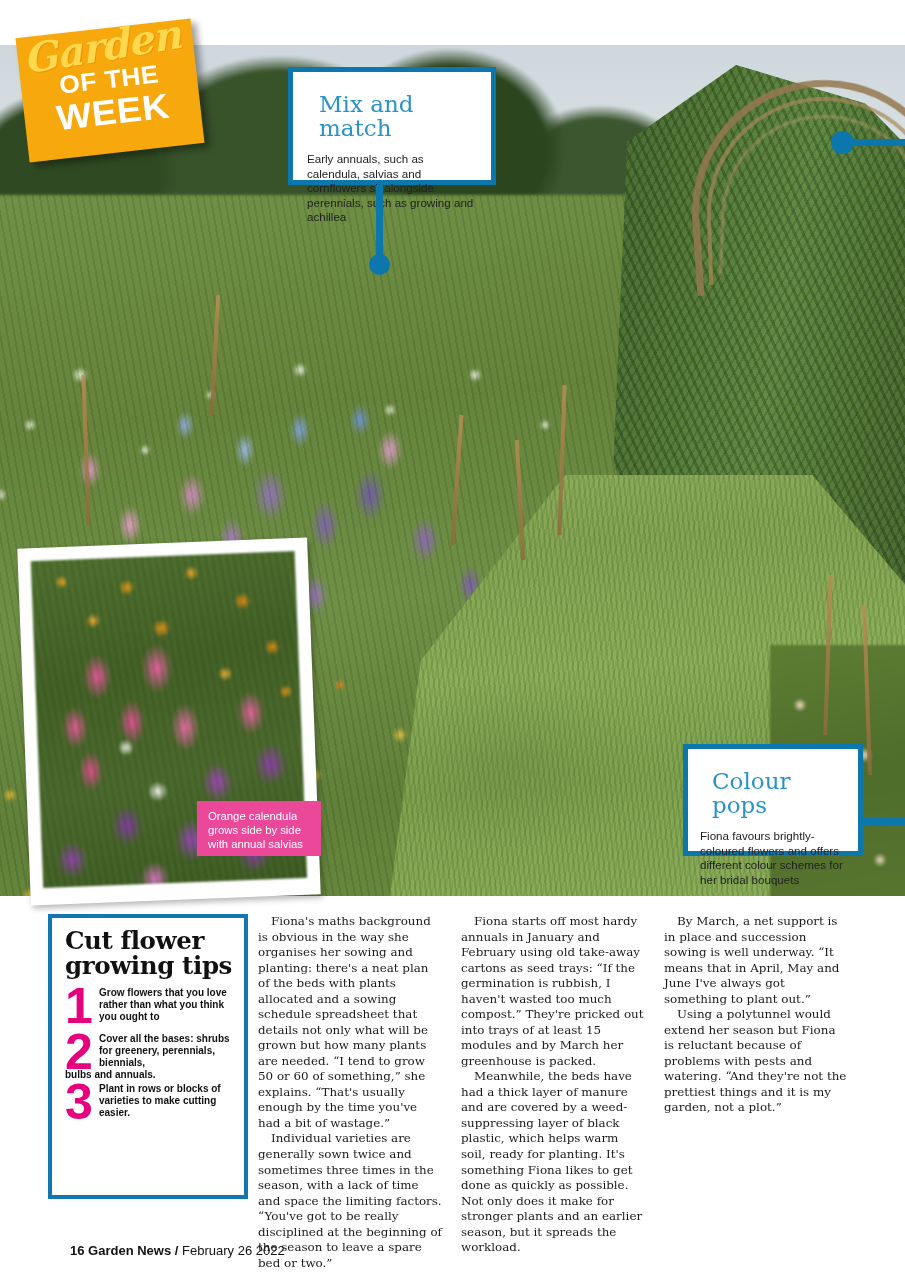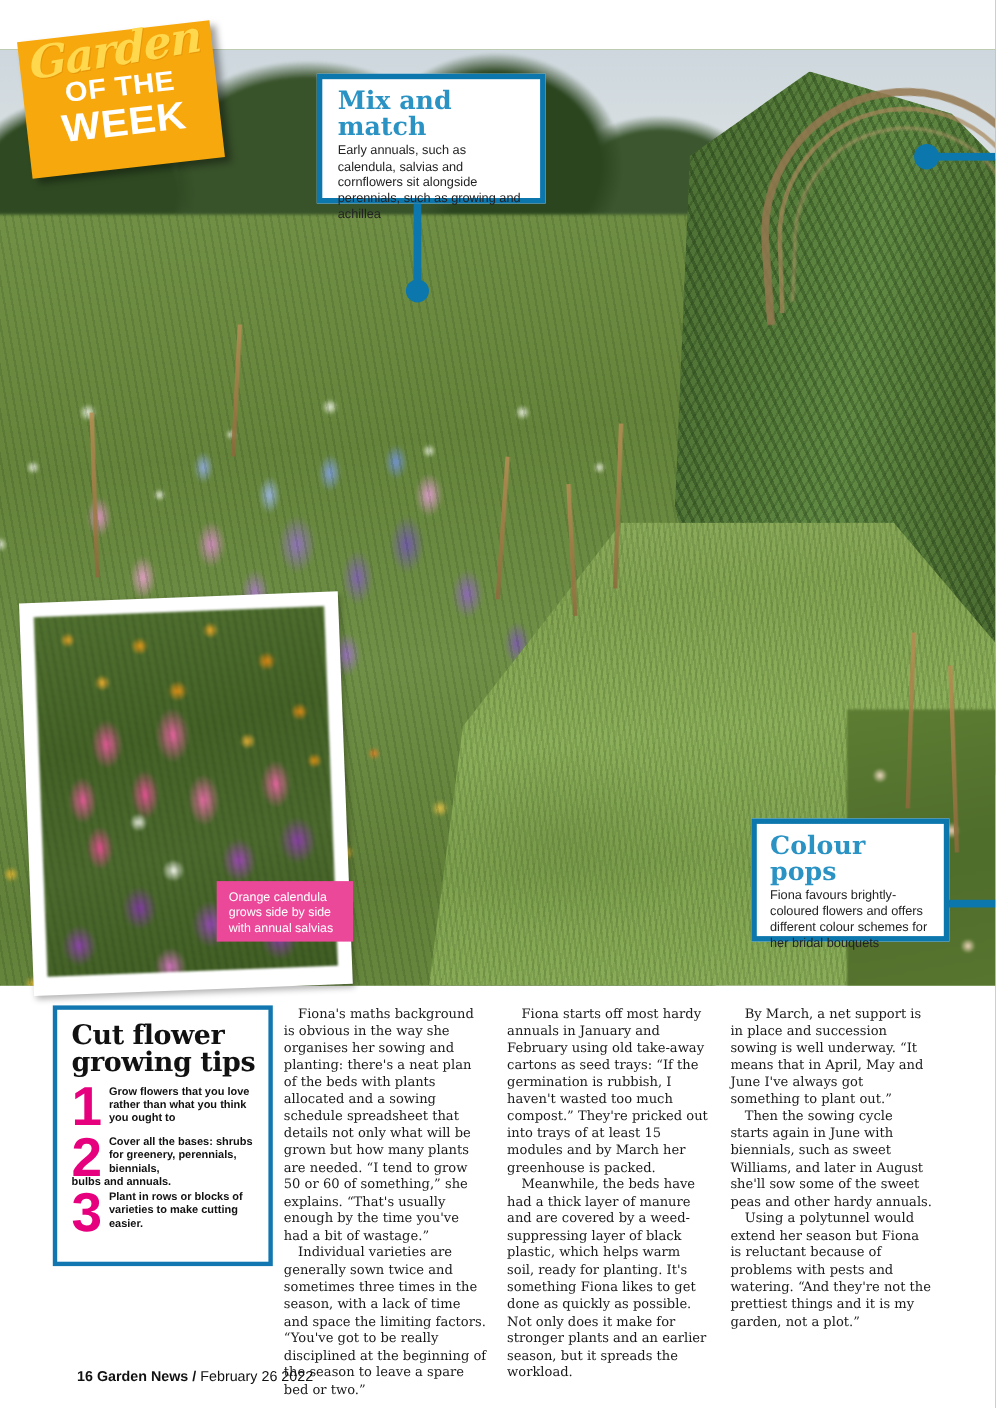--- a/index.html
+++ b/index.html
@@ -126,22 +126,22 @@
     font-size:40px;color:#ffd84d;line-height:.95;letter-spacing:-1px;
     transform:rotate(-3deg) skewX(-6deg);text-shadow:1px 1px 0 rgba(200,120,0,.35);
     margin-top:-4px;}
   .badge-l1,.badge-l2{font-family:"Liberation Sans",sans-serif;font-weight:700;color:#fff;
     letter-spacing:.5px;line-height:1;}
   .badge-l1{font-size:25px;margin-top:2px;transform:scaleX(1.06);}
   .badge-l2{font-size:35px;margin-top:2px;transform:scaleX(1.06);}
 
   
   .callout{position:absolute;background:#ffffff;border:5px solid #0c77ad;box-sizing:border-box;}
-  .callout .c-title{font-family:"DejaVu Serif",serif;color:#2b93c4;font-weight:700;
-    line-height:1.05;margin:0;}
+  .callout .c-title{font-family:"DejaVu Serif",serif;color:#2b93c4;font-weight:400;
+    line-height:1.05;margin:12px;}
   .callout .c-body{color:#222;line-height:1.25;margin:2px 0 0 0;}
   #callout-mix{left:288px;top:67px;width:208px;height:118px;padding:8px 12px 6px 14px;}
   #callout-mix .c-title{font-size:23px;}
   #callout-mix .c-body{font-size:11.6px;}
   #callout-colour{left:683px;top:744px;width:180px;height:112px;padding:8px 10px 6px 12px;}
   #callout-colour .c-title{font-size:23px;}
   #callout-colour .c-body{font-size:11.6px;}
   
   .stem{position:absolute;background:#0c77ad;}
   #stem-mix{left:376px;top:185px;width:7px;height:78px;}
@@ -184,21 +184,21 @@
       linear-gradient(170deg,#4c6b2c 0%,#3f5c23 35%,#47642a 65%,#3b5720 100%);
     filter:blur(1.1px);}
   .inset-tex{position:absolute;inset:0;opacity:.4;
     background:repeating-linear-gradient(82deg,rgba(30,55,18,.4) 0 2px,rgba(140,180,95,.18) 2px 7px);}
   .inset-cap{position:absolute;left:197px;top:801px;width:124px;height:55px;
     background:#ec4899;color:#fff;box-sizing:border-box;padding:8px 9px 6px 11px;
     font-size:11.3px;line-height:1.26;}
 
   
   .article{position:absolute;left:0;top:908px;width:905px;height:300px;}
-  .tipsbox{position:absolute;left:48px;top:6px;width:200px;height:237px;
+  .tipsbox{position:absolute;left:48px;top:6px;width:200px;height:285px;
     border:4px solid #1277b0;background:#fff;box-sizing:border-box;padding:10px 11px 8px 13px;}
   .tips-title{font-family:"DejaVu Serif",serif;font-weight:700;color:#111;
     font-size:24.5px;line-height:1.02;letter-spacing:-.4px;margin:0 0 9px 0;}
   .tip{position:relative;min-height:44px;margin-bottom:2px;}
   .tip-num{position:absolute;left:0;top:-6px;font-family:"Liberation Sans",sans-serif;
     font-weight:700;font-size:50px;line-height:1;color:#e6007e;}
   .tip-txt{font-size:10px;line-height:1.2;color:#111;font-weight:700;padding-left:34px;}
   .tip .tip-rest{padding-left:0;}
 
   .cols{position:absolute;left:258px;top:6px;width:610px;height:290px;}
@@ -300,21 +300,20 @@
       <div class="col" id="col1">
         <p class="first">Fiona's maths background is obvious in the way she organises her sowing and planting: there's a neat plan of the beds with plants allocated and a sowing schedule spreadsheet that details not only what will be grown but how many plants are needed. “I tend to grow 50 or 60 of something,” she explains. “That's usually enough by the time you've had a bit of wastage.”</p>
         <p>Individual varieties are generally sown twice and sometimes three times in the season, with a lack of time and space the limiting factors. “You've got to be really disciplined at the beginning of the season to leave a spare bed or two.”</p>
       </div>
       <div class="col" id="col2">
         <p class="first">Fiona starts off most hardy annuals in January and February using old take-away cartons as seed trays: “If the germination is rubbish, I haven't wasted too much compost.” They're pricked out into trays of at least 15 modules and by March her greenhouse is packed.</p>
         <p>Meanwhile, the beds have had a thick layer of manure and are covered by a weed-suppressing layer of black plastic, which helps warm soil, ready for planting. It's something Fiona likes to get done as quickly as possible. Not only does it make for stronger plants and an earlier season, but it spreads the workload.</p>
       </div>
       <div class="col" id="col3">
         <p class="first">By March, a net support is in place and succession sowing is well underway. “It means that in April, May and June I've always got something to plant out.”</p>
-        <p>Then the sowing cycle starts again in June with biennials, such as sweet Williams, and later in August she'll sow some of the sweet peas and other hardy annuals.</p>
         <p>Using a polytunnel would extend her season but Fiona is reluctant because of problems with pests and watering. “And they're not the prettiest things and it is my garden, not a plot.”</p>
       </div>
     </div>
   </div>
 
   <div class="footer">
     <b>16</b><b>&nbsp;</b><b>Garden News</b><span class="sep">&nbsp;</span><span class="sep">/</span><span>&nbsp;</span><span class="date">February 26 2022</span>
   </div>
 
 </div>

